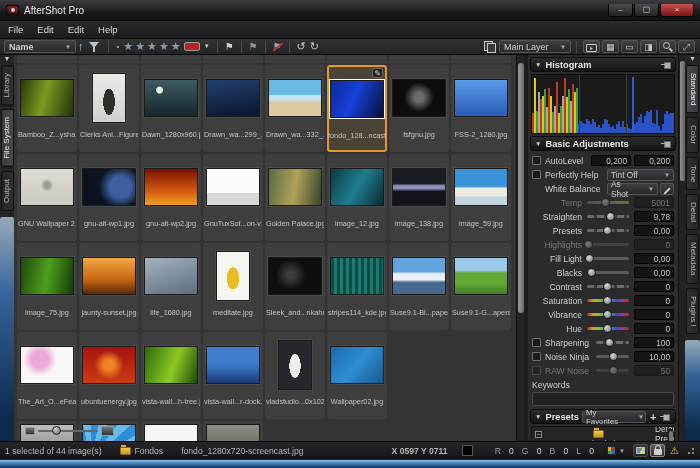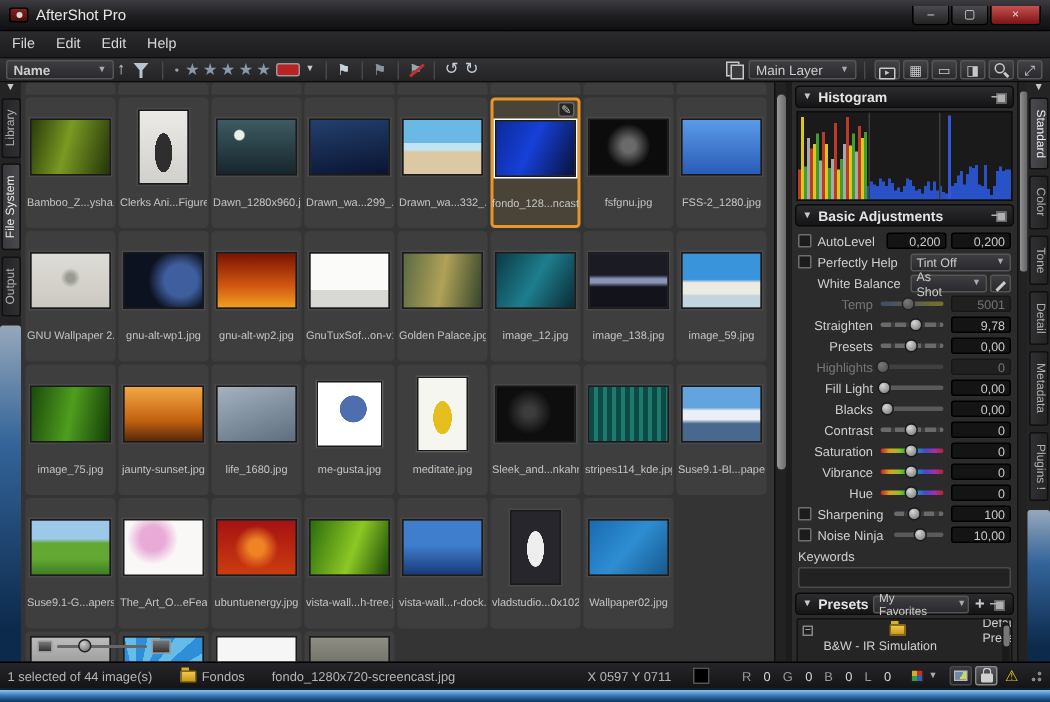--- a/index.html
+++ b/index.html
@@ -353,26 +353,20 @@
           <div class="twrap">
             <div class="timg landscape" style="background: linear-gradient(rgb(242, 168, 68), rgb(196, 98, 16) 62%, rgb(87, 40, 10));"></div>
           </div>
           <div class="flabel">jaunty-sunset.jpg</div>
         </div>
         <div class="cell">
           <div class="twrap">
             <div class="timg landscape" style="background: linear-gradient(160deg, rgb(164, 178, 192), rgb(94, 110, 126));"></div>
           </div>
           <div class="flabel">life_1680.jpg</div>
-        </div>
-        <div class="cell">
-          <div class="twrap">
-            <div class="timg square" style="background: radial-gradient(circle at 56% 42%, rgb(78, 110, 174) 0px, rgb(78, 110, 174) 26%, rgba(0, 0, 0, 0) 27%), rgb(255, 255, 255);"></div>
-          </div>
-          <div class="flabel">me-gusta.jpg</div>
         </div>
         <div class="cell">
           <div class="twrap">
             <div class="timg portrait" style="background: radial-gradient(32% 38% at 50% 55%, rgb(230, 190, 30) 0px, rgb(230, 190, 30) 60%, rgba(0, 0, 0, 0) 61%), rgb(246, 246, 240);"></div>
           </div>
           <div class="flabel">meditate.jpg</div>
         </div>
         <div class="cell">
           <div class="twrap">
             <div class="timg landscape" style="background: radial-gradient(circle at 42% 46%, rgb(60, 60, 60) 0px, rgb(60, 60, 60) 10%, rgb(14, 14, 14) 42%);"></div>
@@ -655,20 +649,28 @@
             <span class="vbox">100</span>
           </div>
           <div class="brow">
             <span class="cb"></span>
             <span class="blabel" style="width: 46px;">Noise Ninja</span>
             <div class="track ">
               <span class="handle" style="left: 55%;"></span>
             </div>
             <span class="vbox">10,00</span>
           </div>
+          <div class="brow dim">
+            <span class="cb"></span>
+            <span class="blabel" style="width: 46px;">RAW Noise</span>
+            <div class="track ">
+              <span class="handle" style="left: 55%;"></span>
+            </div>
+            <span class="vbox">50</span>
+          </div>
         </div>
       <div class="kwlabel">Keywords</div>
       <div class="kwbox"></div>
     </div>
 
     <div class="phdr presethdr">
       <span class="col">▼</span>
       <span>Presets</span>
       <span class="pdrop fav">
         <span style="font-weight:normal;font-size:7.8px;">My Favorites</span>
@@ -705,21 +707,21 @@
     <div class="edgeblue"></div>
   </div>
 
   <div class="statusbar">
     <span>1 selected of 44 image(s)</span>
     <span class="gap">
       <span class="folder sb"></span>
       <span>Fondos</span>
     </span>
     <span class="gap">fondo_1280x720-screencast.jpg</span>
-    <span style="margin-left:auto;">X 0597 Y 0711</span>
+    <span style="margin-left:auto;font-weight:bold;">X 0597 Y 0711</span>
     <span class="blackswatch"></span>
     <span class="rgbl" id="rgblRow">
         <span class="k">R</span>
         <span class="v">0</span>
         <span class="k">G</span>
         <span class="v">0</span>
         <span class="k">B</span>
         <span class="v">0</span>
         <span class="k">L</span>
         <span class="v">0</span>

